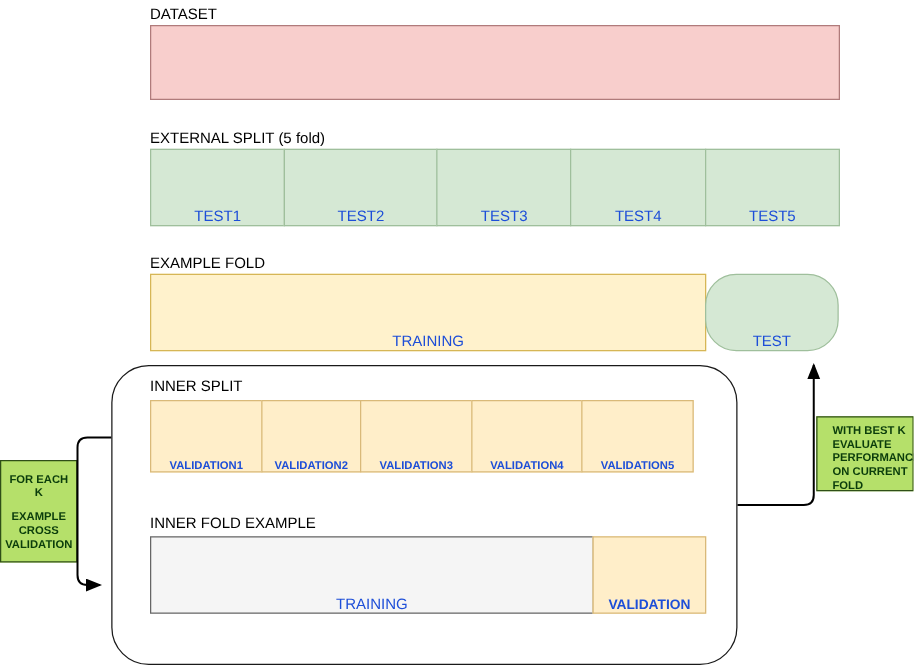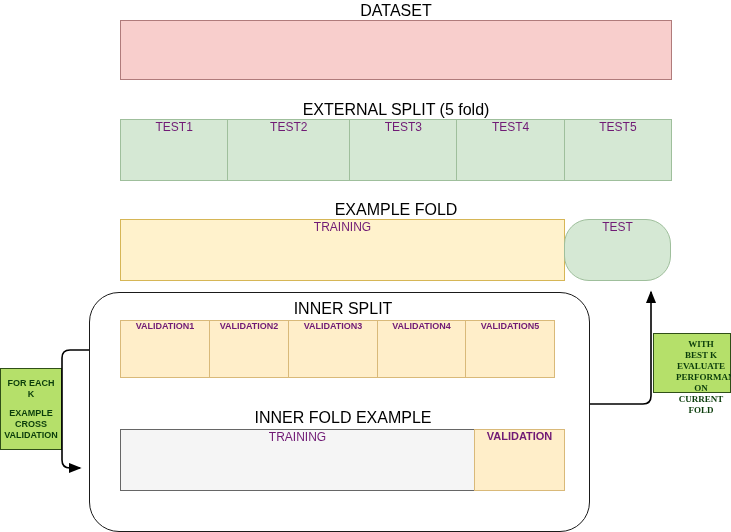--- a/index.html
+++ b/index.html
@@ -14,39 +14,39 @@
   #canvas {
     position: relative;
     width: 731px;
     height: 532px;
     overflow: hidden;
     background: #ffffff;
   }
   .abs { position: absolute; box-sizing: border-box; }
 
   .caption {
-    font-size: 16px;
+    font-size: 12px;
     color: #000;
-    text-align: center;
+    text-align: left;
     line-height: 14px;
     white-space: nowrap;
   }
 
   .band {
     border: 1px solid #b07070;
     display: flex;
     align-items: stretch;
   }
 
   .cell {
     display: flex;
-    align-items: flex-start;
+    align-items: flex-end;
     justify-content: center;
     font-size: 12px;
-    color: #701a75;
+    color: #1d4ed8;
     box-sizing: border-box;
     text-align: center;
   }
 
   .pink-band { background: #f8cecc; border: 1px solid #b07b7b; }
 
   .green-cell { background: #d5e8d4; border: 1px solid #9fbf9c; }
   .green-cell + .green-cell { border-left: 1px solid #9fbf9c; }
 
   .yellow-cell { background: #fff2cc; border: 1px solid #d6b656; }
@@ -63,21 +63,21 @@
   .note {
     background: #b5e06a;
     border: 1px solid #2f4f17;
     color: #0b3d0b;
     font-size: 9px;
     font-weight: bold;
     line-height: 11px;
     box-sizing: border-box;
   }
   .note-center { text-align: center; display:flex; flex-direction:column; justify-content:center; align-items:center; }
-  .note-left { text-align: center; padding: 5px 4px 4px 22px; font-family: Liberation Serif, serif; }
+  .note-left { text-align: left; padding: 5px 4px 4px 12px; }
   .note-left span { display: block; }
 
   .small-label { font-size: 9px; font-weight: bold; letter-spacing: 0px; }
 
   svg.overlay {
     position: absolute;
     left: 0; top: 0;
     width: 731px; height: 532px;
     pointer-events: none;
   }

